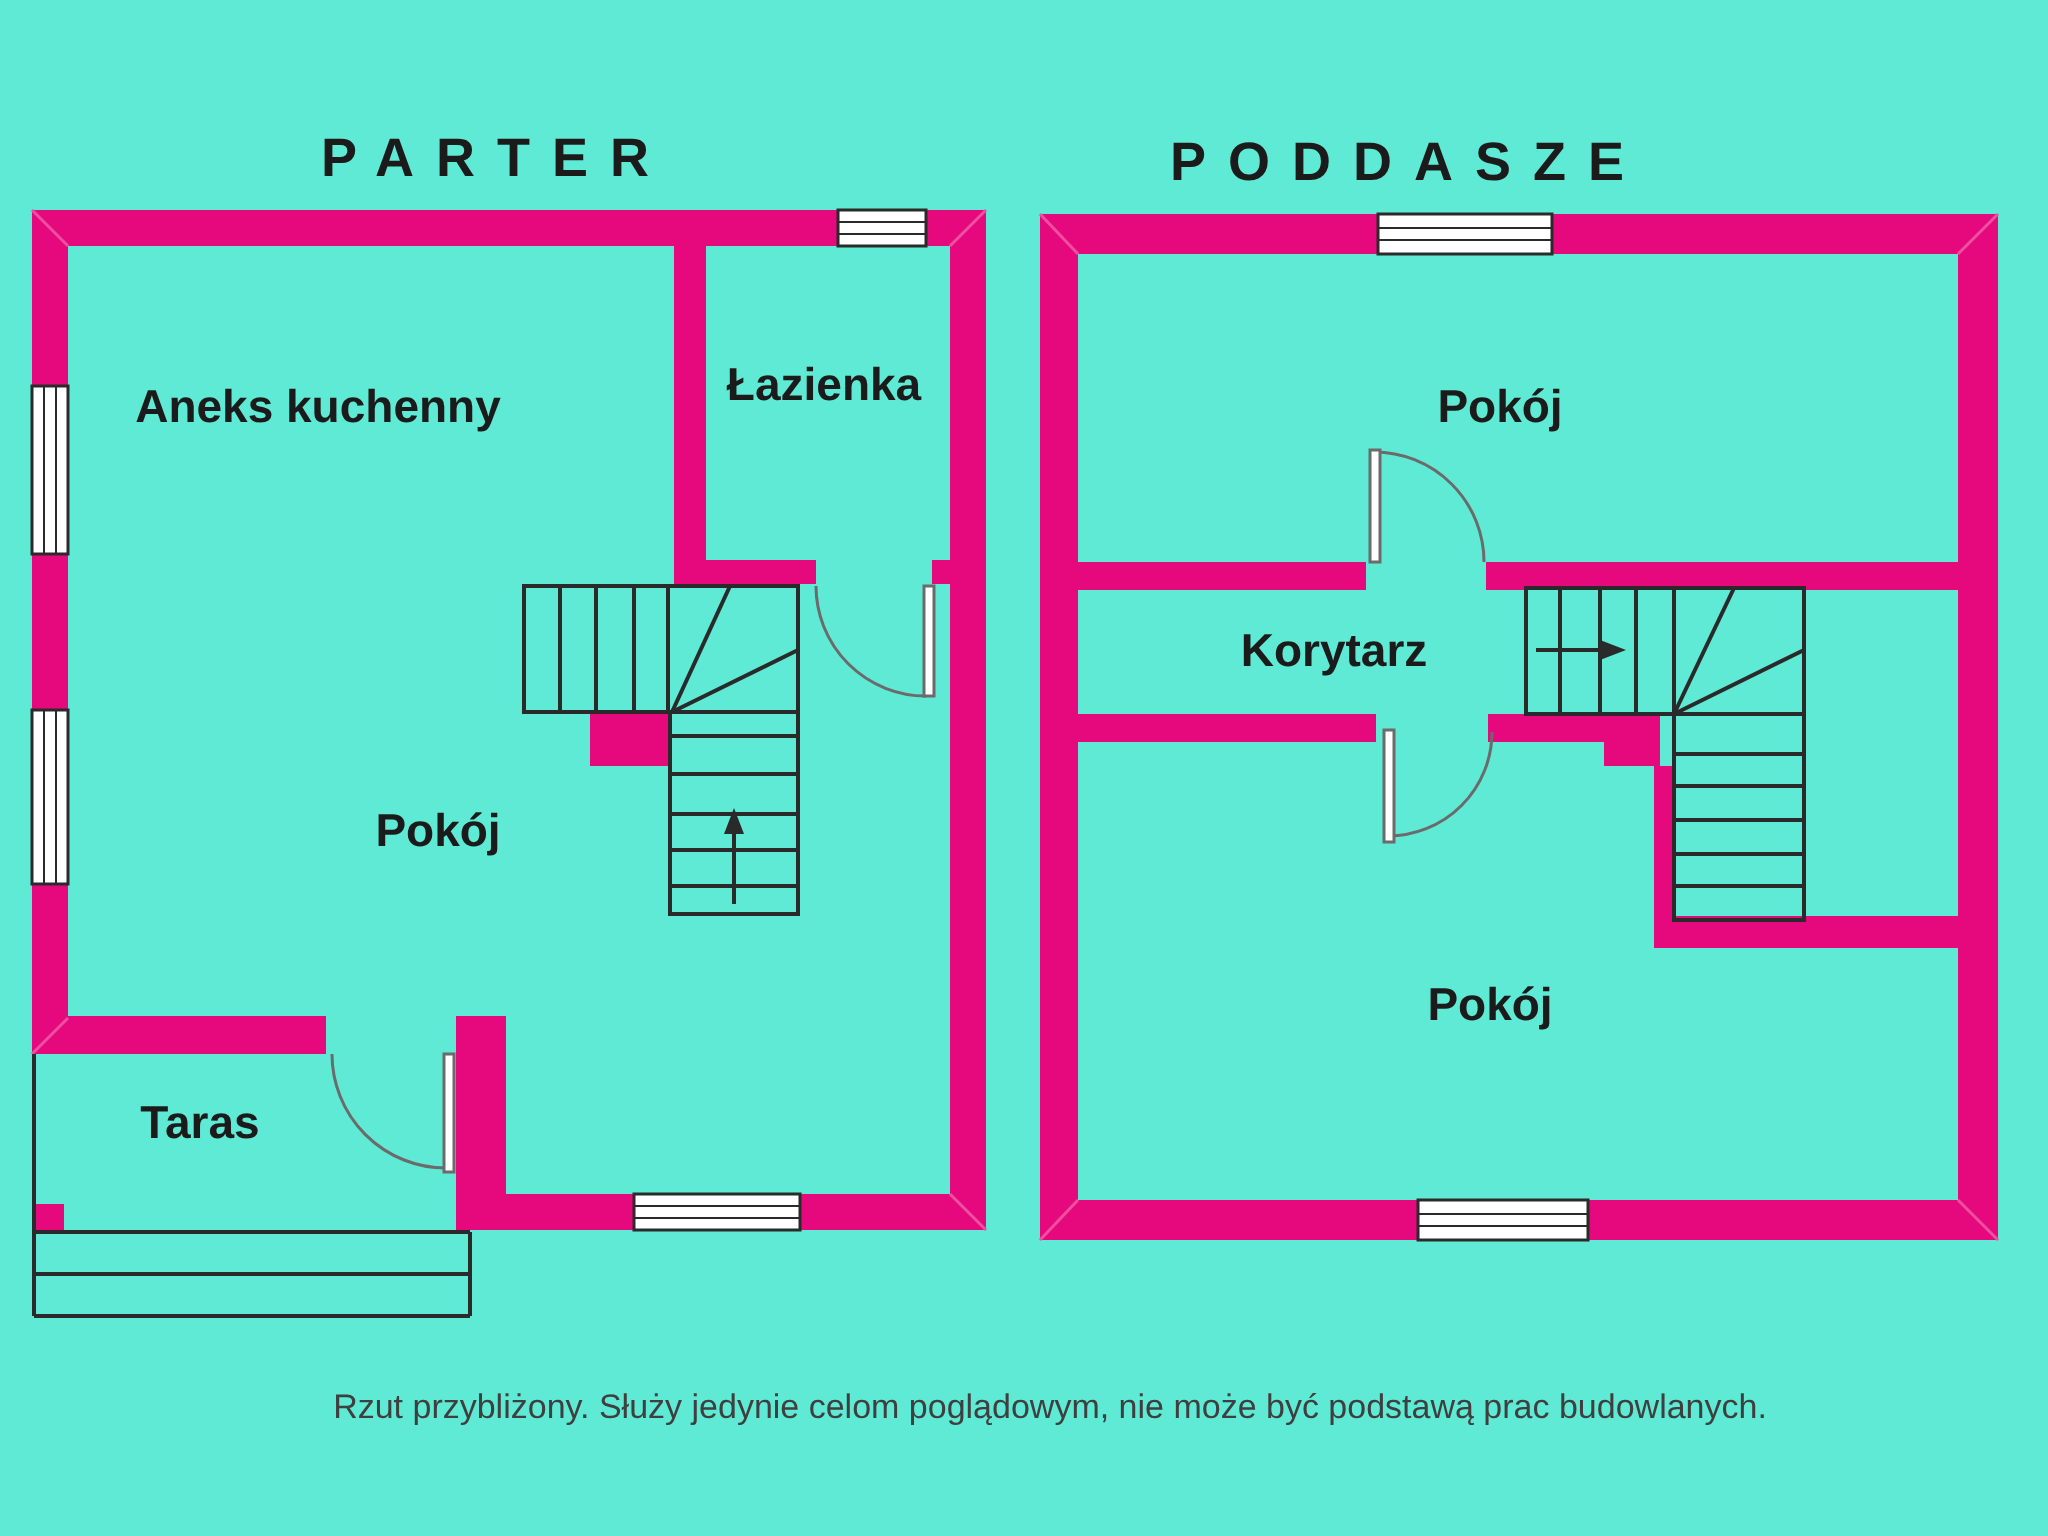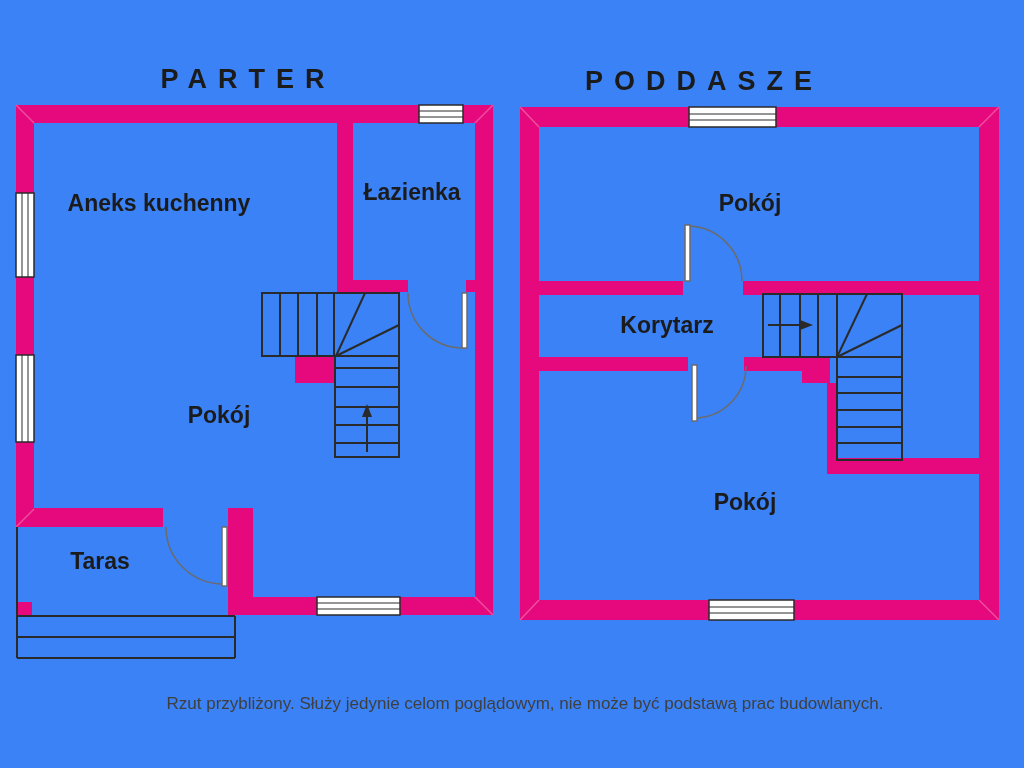--- a/index.html
+++ b/index.html
@@ -5,21 +5,21 @@
   html, body {
     margin: 0;
     padding: 0;
     background: #ffffff;
     font-family: "Liberation Sans", "DejaVu Sans", sans-serif;
   }
   .stage {
     position: relative;
     width: 1024px;
     height: 768px;
-    background: #3b82f6;
+    background: #5eead4;
     overflow: hidden;
   }
   svg { display: block; }
   .floor-title {
     font-size: 27px;
     font-weight: 700;
     letter-spacing: 11px;
   }
   .room-label {
     font-size: 23px;

